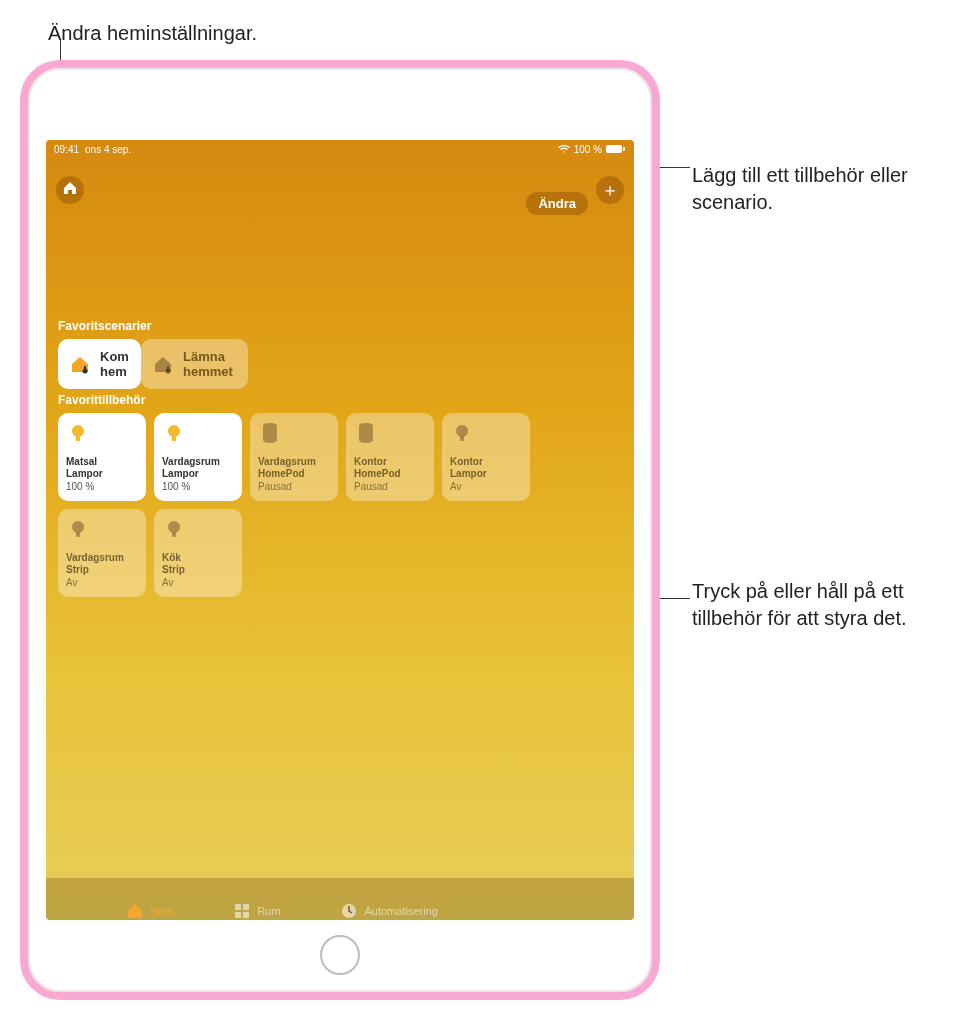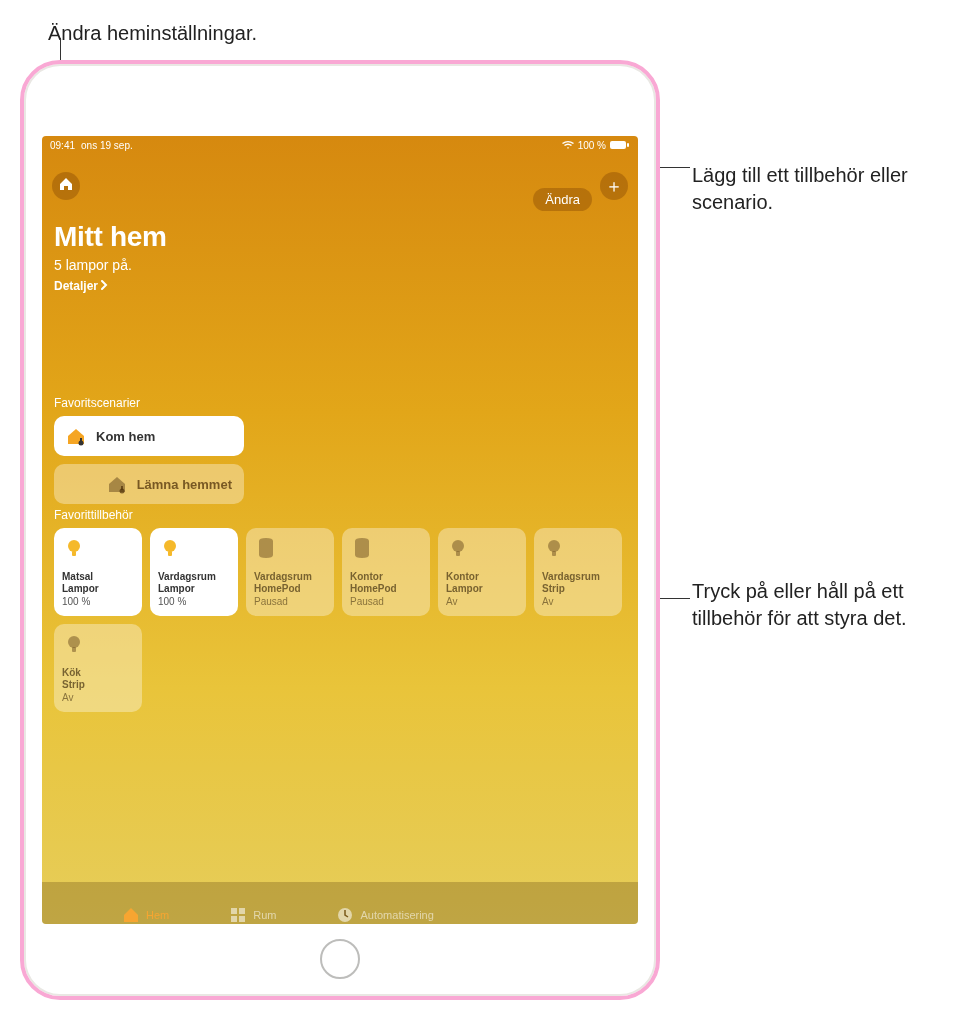--- a/index.html
+++ b/index.html
@@ -23,21 +23,21 @@
     background: #333;
   }
   
   .ipad {
     position: absolute;
     left: 20px;
     top: 60px;
     width: 640px;
     height: 940px;
     background: #fff;
-    border: 4px solid #f9a8d4;
+    border: 8px solid #f9a8d4;
     border-radius: 40px;
     box-shadow: inset 0 0 0 2px #e9e7e3;
   }
   .home-button {
     position: absolute;
     bottom: 17px;
     left: 50%;
     transform: translateX(-50%);
     width: 40px;
     height: 40px;
@@ -84,21 +84,21 @@
     background: rgba(120,60,0,0.35);
     display: flex; align-items: center; justify-content: center;
     cursor: pointer;
   }
   .top-right { display: flex; gap: 8px; align-items: center; }
   .edit-pill {
     background: rgba(120,60,0,0.35);
     border-radius: 14px;
     padding: 4px 12px;
     font-size: 13px;
-    font-weight: 400;
+    font-weight: 700;
     cursor: pointer;
     margin-top: 28px;
   }
   .add-btn {
     width: 28px; height: 28px;
     border-radius: 50%;
     background: rgba(120,60,0,0.35);
     display: flex; align-items: center; justify-content: center;
     cursor: pointer;
     font-size: 18px;
@@ -109,26 +109,26 @@
   .home-title { font-size: 28px; font-weight: 700; letter-spacing: -0.3px; }
   .home-sub { font-size: 14px; font-weight: 500; margin-top: 4px; }
   .details-link {
     display: inline-flex; align-items: center; gap: 3px;
     font-size: 12px; font-weight: 600; margin-top: 6px;
     cursor: pointer;
   }
   
   .content { flex: 1; padding: 0 12px; overflow: hidden; }
   .section-label {
-    font-size: 12px; font-weight: 400;
+    font-size: 12px; font-weight: 700;
     margin-top: 100px; margin-bottom: 6px;
     color: #fff;
   }
   .section-label.first { margin-top: 100px; }
-  .scenes { display: flex; flex-direction: column; gap: 8px; width: 190px; }
+  .scenes { display: flex; flex-direction: row; gap: 0; width: 190px; }
   .scene-tile {
     border-radius: 10px;
     padding: 10px 12px;
     display: flex; align-items: center; gap: 10px;
     font-size: 13px; font-weight: 600;
     cursor: pointer;
   }
   .scene-active { background: #fff; color: #333; }
   .scene-inactive { background: rgba(255,255,255,0.35); color: rgba(80,50,10,0.75); justify-content: flex-end; }
   .scene-icon { width: 20px; height: 20px; display:flex; align-items:center; justify-content:center; }
@@ -183,21 +183,21 @@
 
 <div class="callout" style="left:692px; top:578px; width:260px;">Tryck på eller håll på ett tillbehör för att styra det.</div>
 <div class="callout-line" style="left:634px; top:598px; width:56px; height:1px;"></div>
 
 <div class="ipad">
   <div class="screen">
 
     <div class="status-bar">
       <div class="status-left">
         <span>09:41</span>
-        <span>ons 19 sep.</span>
+        <span>ons 4 sep.</span>
       </div>
       <div class="status-right">
         <span class="wifi-icon">
           <svg width="12" height="10" viewBox="0 0 12 10">
               <path d="M6 9 L7 7.5 Q6 6.8 5 7.5 Z M2 5 Q6 2 10 5 L9 6 Q6 3.8 3 6 Z M0 3 Q6 -1 12 3 L11 4 Q6 0.5 1 4 Z" fill="#fff"></path>
             </svg>
         </span>
         <span>100 %</span>
         <span class="battery-icon">
           <svg width="20" height="10" viewBox="0 0 20 10">
@@ -217,32 +217,20 @@
         </span>
       </div>
       <div class="top-right">
         <div class="edit-pill">Ändra</div>
         <div class="add-btn">
           <span>＋</span>
         </div>
       </div>
     </div>
 
-    <div class="title-block">
-      <div class="home-title">Mitt hem</div>
-      <div class="home-sub">5 lampor på.</div>
-      <div class="details-link">
-        <span>Detaljer</span>
-        <span>
-          <svg width="7" height="10" viewBox="0 0 7 10">
-              <path d="M1 1 L5 5 L1 9" stroke="#fff" stroke-width="2" fill="none" stroke-linecap="round"></path>
-            </svg>
-        </span>
-      </div>
-    </div>
 
     <div class="content">
       <div class="section-label first">Favoritscenarier</div>
       <div class="scenes" id="scenes-list">
           <div class="scene-tile scene-active">
             <span class="scene-icon">
               <svg width="20" height="20" viewBox="0 0 20 20">
                 <path d="M2 10 L10 3 L18 10 V18 H2 Z" fill="#f5a523"></path>
                 <circle cx="15" cy="17" r="2.5" fill="#333"></circle>
                 <rect x="14" y="12" width="2" height="4" fill="#333"></rect>

